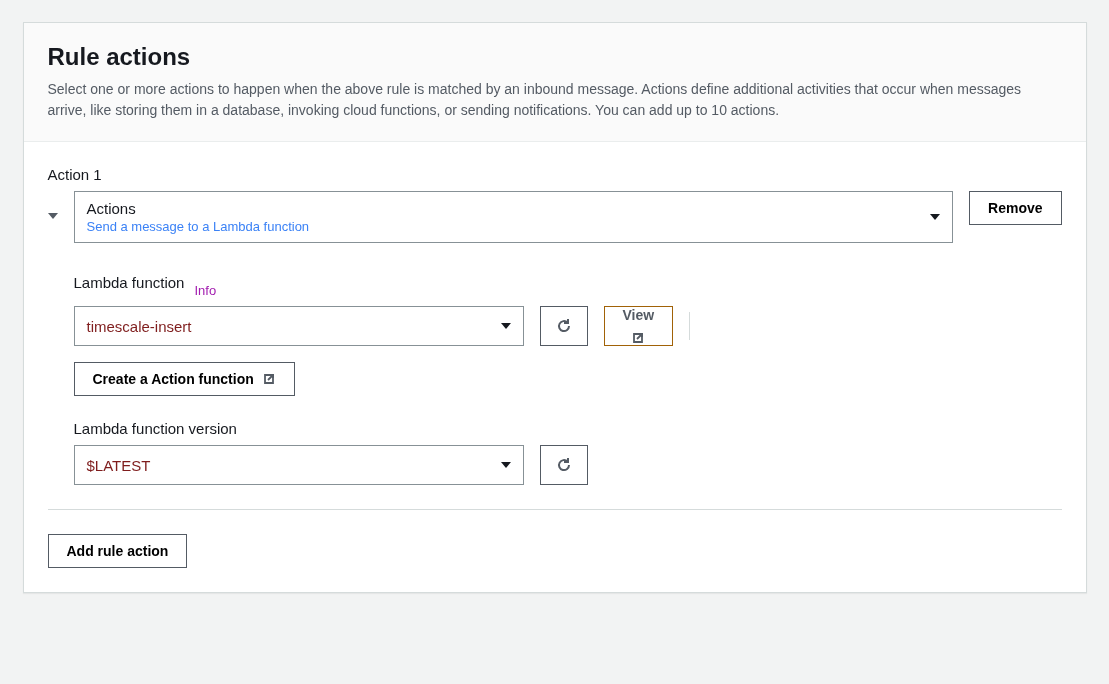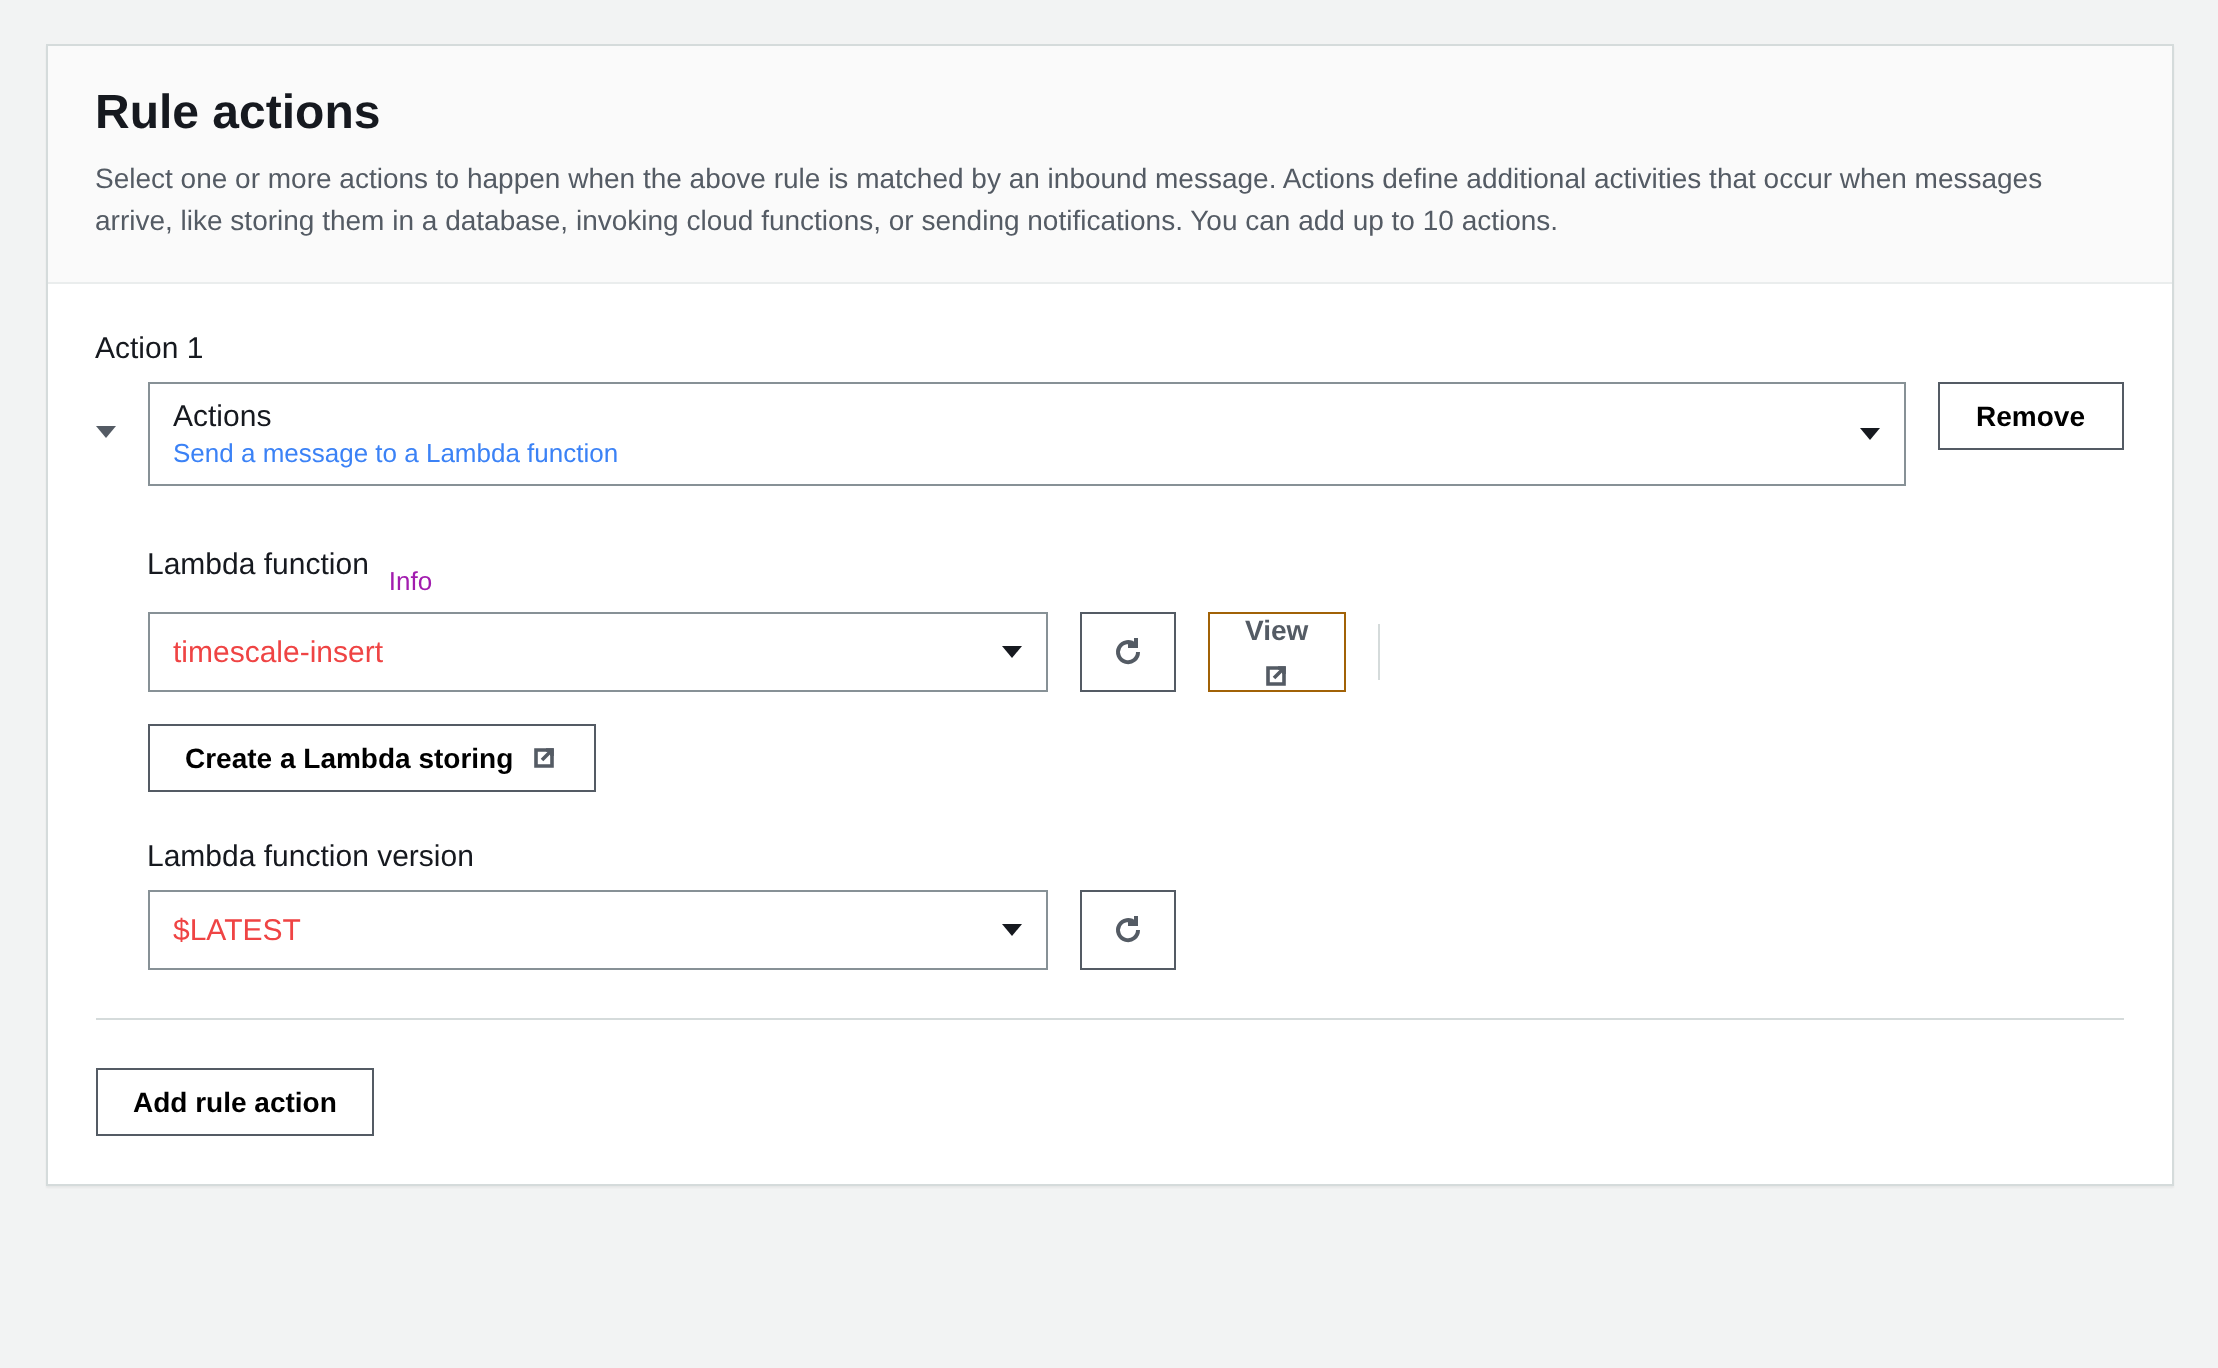--- a/index.html
+++ b/index.html
@@ -139,21 +139,21 @@
       padding: 8px 12px;
       display: flex;
       align-items: center;
       justify-content: space-between;
       cursor: pointer;
       width: 450px;
       height: 40px;
     }
     .select-value {
       font-size: 15px;
-      color: #ef4444;
+      color: #7f1d1d;
     }
     .icon-btn {
       border: 1px solid #545b64;
       background: #fff;
       width: 48px;
       height: 40px;
       display: inline-flex;
       align-items: center;
       justify-content: center;
       cursor: pointer;
@@ -238,21 +238,21 @@
               <svg width="14" height="14" viewBox="0 0 14 14">
                 <path d="M3 3h8v8H3z" fill="none" stroke="#545b64" stroke-width="1.8"></path>
                 <path d="M6 8l5-5M8 3h3v3" fill="none" stroke="#545b64" stroke-width="1.8"></path>
               </svg>
             </button>
             <div class="divider-right"></div>
           </div>
 
           <div style="margin-top:16px;">
             <button class="btn">
-              <span>Create a Lambda storing</span>
+              <span>Create a Action function</span>
               <svg width="14" height="14" viewBox="0 0 14 14">
                 <path d="M3 3h8v8H3z" fill="none" stroke="#545b64" stroke-width="1.8"></path>
                 <path d="M6 8l5-5M8 3h3v3" fill="none" stroke="#545b64" stroke-width="1.8"></path>
               </svg>
             </button>
           </div>
         </div>
 
         <div class="field-group">
           <div class="field-label">

